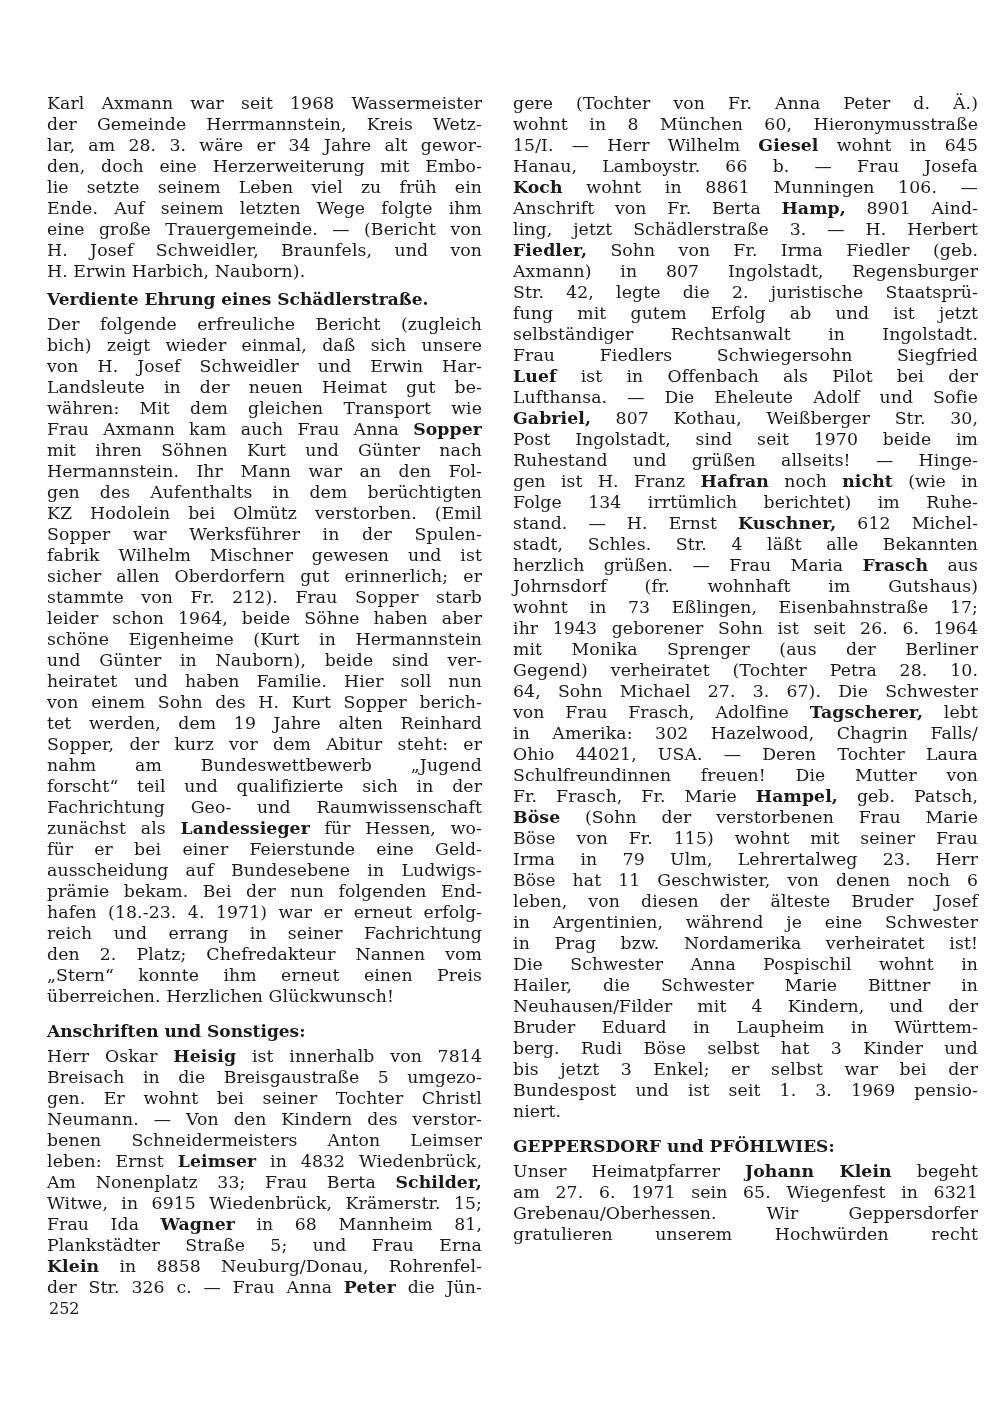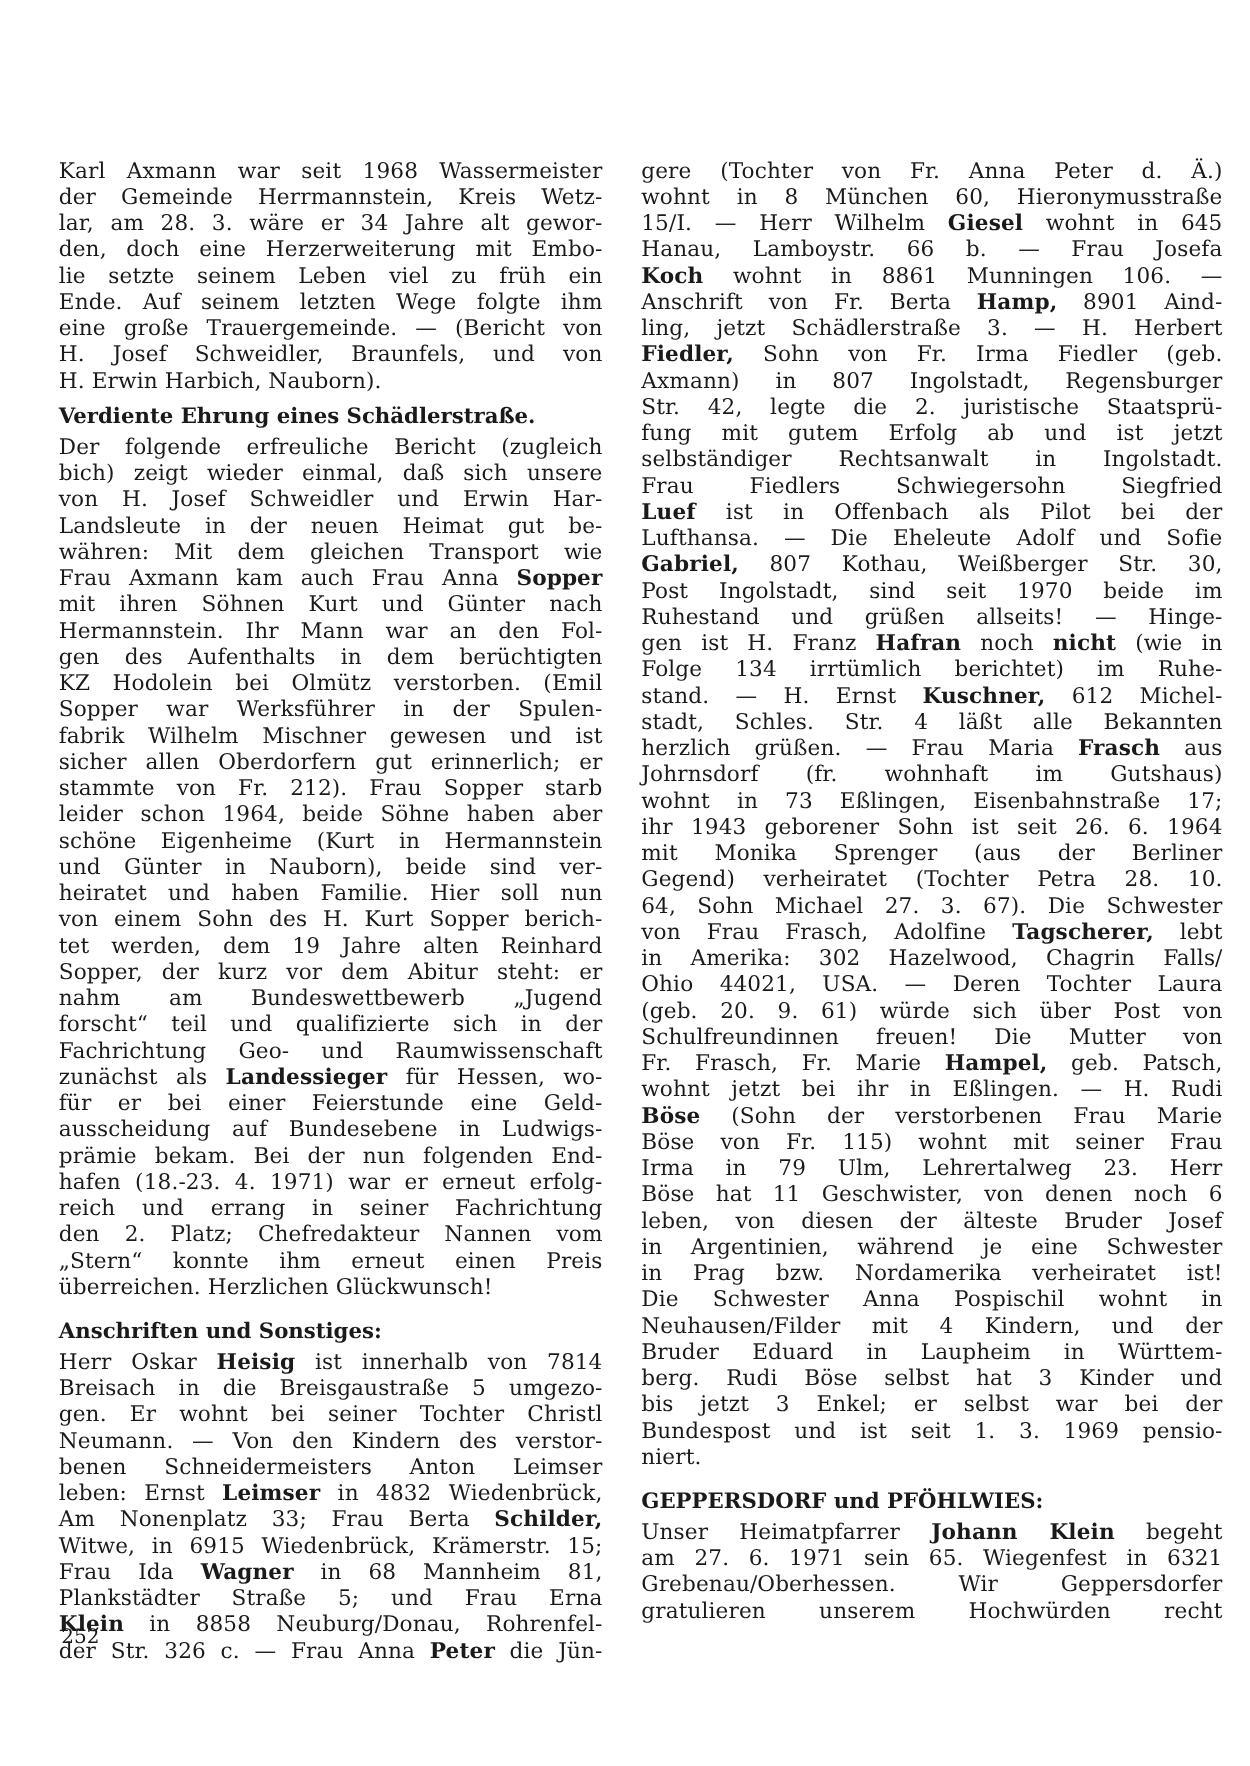--- a/index.html
+++ b/index.html
@@ -1,18 +1,18 @@
 <!DOCTYPE html>
 <html><head>
 <meta charset="utf-8">
 <style>
   html, body { margin: 0; padding: 0; background: #ffffff; }
   body { width: 1000px; height: 1413px; position: relative; overflow: hidden;
          font-family: "DejaVu Serif", "Liberation Serif", serif; color: #1a1a1a; }
-  .col { position: absolute; top: 93px; margin-top: 34px; }
+  .col { position: absolute; top: 93px; }
   .col-left { left: 47px; width: 435px; }
   .col-right { left: 513px; width: 465px; }
   .line { display: block; height: 21px; line-height: 21px; font-size: 17.3px;
           white-space: nowrap; text-align: justify; text-align-last: justify;
           letter-spacing: 0.1px; }
   .line.last { text-align-last: left; }
   .line b { font-weight: bold; }
   .heading { display: block; height: 21px; line-height: 21px; font-size: 17px;
              font-weight: bold; white-space: nowrap; }
   .gap-before-h { margin-top: 7px; }
@@ -116,32 +116,31 @@
       <span class="line">herzlich grüßen. — Frau Maria <b>Frasch</b> aus</span>
       <span class="line">Johrnsdorf (fr. wohnhaft im Gutshaus)</span>
       <span class="line">wohnt in 73 Eßlingen, Eisenbahnstraße 17;</span>
       <span class="line">ihr 1943 geborener Sohn ist seit 26. 6. 1964</span>
       <span class="line">mit Monika Sprenger (aus der Berliner</span>
       <span class="line">Gegend) verheiratet (Tochter Petra 28. 10.</span>
       <span class="line">64, Sohn Michael 27. 3. 67). Die Schwester</span>
       <span class="line">von Frau Frasch, Adolfine <b>Tagscherer,</b> lebt</span>
       <span class="line">in Amerika: 302 Hazelwood, Chagrin Falls/</span>
       <span class="line">Ohio 44021, USA. — Deren Tochter Laura</span>
-      <span class="line">(geb. 20. 9. 61) würde sich über Post von</span>
       <span class="line">Schulfreundinnen freuen! Die Mutter von</span>
       <span class="line">Fr. Frasch, Fr. Marie <b>Hampel,</b> geb. Patsch,</span>
-      <span class="line">wohnt jetzt bei ihr in Eßlingen. — H. Rudi</span>
       <span class="line"><b>Böse</b> (Sohn der verstorbenen Frau Marie</span>
       <span class="line">Böse von Fr. 115) wohnt mit seiner Frau</span>
       <span class="line">Irma in 79 Ulm, Lehrertalweg 23. Herr</span>
       <span class="line">Böse hat 11 Geschwister, von denen noch 6</span>
       <span class="line">leben, von diesen der älteste Bruder Josef</span>
       <span class="line">in Argentinien, während je eine Schwester</span>
       <span class="line">in Prag bzw. Nordamerika verheiratet ist!</span>
       <span class="line">Die Schwester Anna Pospischil wohnt in</span>
+      <span class="line">Hailer, die Schwester Marie Bittner in</span>
       <span class="line">Neuhausen/Filder mit 4 Kindern, und der</span>
       <span class="line">Bruder Eduard in Laupheim in Württem-</span>
       <span class="line">berg. Rudi Böse selbst hat 3 Kinder und</span>
       <span class="line">bis jetzt 3 Enkel; er selbst war bei der</span>
       <span class="line">Bundespost und ist seit 1. 3. 1969 pensio-</span>
       <span class="line last">niert.</span>
     </div>
   <div class="heading gap-big">GEPPERSDORF und PFÖHLWIES:</div>
   <div id="rp2" class="gap-after-h">
       <span class="line">Unser Heimatpfarrer <b>Johann Klein</b> begeht</span>

